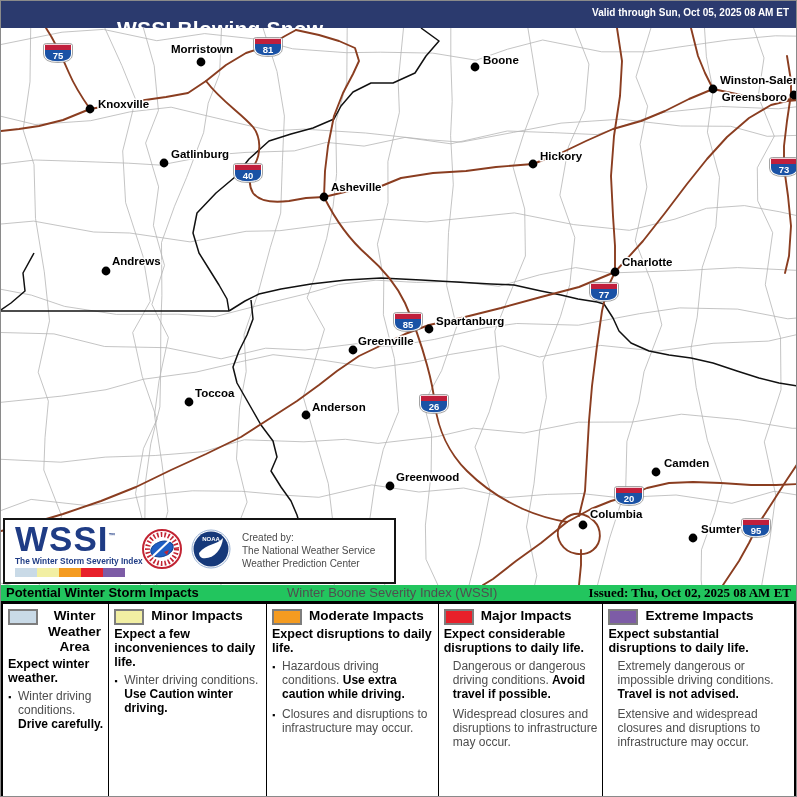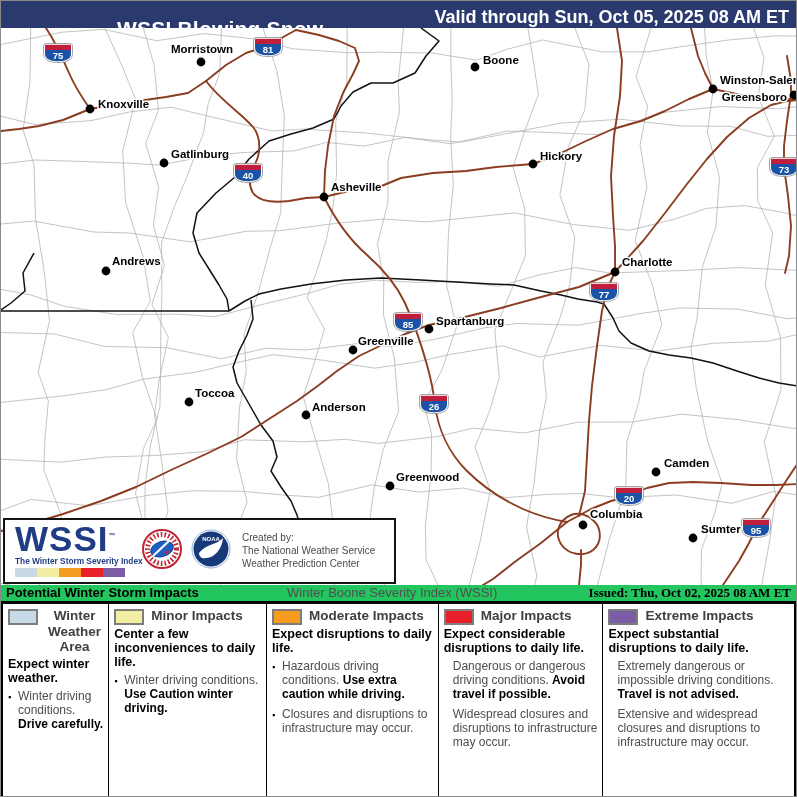--- a/index.html
+++ b/index.html
@@ -5,21 +5,21 @@
   html,body{margin:0;padding:0;background:#fff;}
   *{box-sizing:border-box;}
   .page{
     position:relative;width:797px;height:797px;margin:0 auto;
     font-family:"Liberation Sans",sans-serif;background:#fff;
     border:1px solid #8a8a8a;overflow:hidden;
   }
   
   .hdr{position:relative;height:27px;background:#2B3A6E;color:#fff;}
   .hdr .title{position:absolute;left:116px;top:4px;font-size:21px;font-weight:bold;letter-spacing:.2px;margin-top:12px;}
-  .hdr .valid{position:absolute;right:7px;top:6px;font-size:18px;font-weight:bold;}
+  .hdr .valid{position:absolute;right:7px;top:6px;font-size:10px;font-weight:bold;}
   
   .map-wrap{position:relative;height:557px;background:#fff;border-bottom:1px solid #222;}
   svg#map{display:block;}
   .city-label{font:bold 11.5px "Liberation Sans",sans-serif;fill:#000;stroke:#fff;stroke-width:3px;paint-order:stroke;stroke-linejoin:round;}
   .shield-num{font:bold 9.5px "Liberation Sans",sans-serif;fill:#fff;}
   
   .logo-box{
     position:absolute;left:2px;bottom:0;width:393px;height:66px;background:#fff;
     border:2px solid #141414;display:flex;align-items:center;padding:3px 6px 3px 10px;gap:9px;
   }
@@ -36,21 +36,21 @@
   .bar{position:relative;height:17px;background:#22c55e;border-bottom:1px solid #000;font-size:13px;line-height:16px;}
   .bar .l{position:absolute;left:5px;font-weight:bold;color:#000;}
   .bar .c{position:absolute;left:286px;color:#4f4f4f;}
   .bar .r{position:absolute;right:5px;font-weight:bold;color:#000;font-family:Liberation Serif, serif;}
   
   .legend{display:flex;height:196px;border:2px solid #000;border-top-width:2px;background:#fff;}
   .leg-col{padding:4px 4px 2px 5px;overflow:hidden;}
   .leg-col + .leg-col{border-left:1px solid #000;}
   .leg-head{display:flex;align-items:flex-start;margin-bottom:2px;}
   .swatch{width:30px;height:16px;border:2px solid #7d7d7d;flex:0 0 auto;margin-top:1px;}
-  .leg-title{font-size:13.5px;font-weight:bold;color:#404040;margin-left:7px;line-height:1.15;}
+  .leg-title{font-size:13.5px;font-weight:bold;color:#000000;margin-left:7px;line-height:1.15;}
   .leg-title.narrow{width:66px;text-align:center;}
   .leg-intro{font-size:12.5px;font-weight:bold;color:#000;line-height:1.13;margin:2px 0 5px 0;}
   .leg-item{font-size:12px;color:#4d4d4d;line-height:1.16;margin-bottom:6px;position:relative;}
   .leg-item.bulleted{padding-left:10px;}
   .leg-item.bulleted .mk{position:absolute;left:0;top:0;color:#000;font-size:9px;line-height:14px;}
   .leg-item.plainpad{padding-left:9px;}
   .leg-item b{color:#000;}
 </style>
 </head>
 <body>
@@ -233,21 +233,21 @@
           <span class="leg-title narrow">Winter Weather Area</span>
         </div>
         <div class="leg-intro">Expect winter weather.</div>
         <div class="leg-item bulleted"><span class="mk">▪</span><span>Winter driving conditions. </span><b>Drive carefully.</b></div>
       </div>
       <div class="leg-col" style="width: 159px;">
         <div class="leg-head">
           <span class="swatch" style="background: rgb(242, 239, 163);"></span>
           <span class="leg-title">Minor Impacts</span>
         </div>
-        <div class="leg-intro">Center a few inconveniences to daily life.</div>
+        <div class="leg-intro">Expect a few inconveniences to daily life.</div>
         <div class="leg-item bulleted"><span class="mk">▪</span><span>Winter driving conditions. </span><b>Use Caution winter driving.</b></div>
       </div>
       <div class="leg-col" style="width: 173px;">
         <div class="leg-head">
           <span class="swatch" style="background: rgb(244, 155, 32);"></span>
           <span class="leg-title">Moderate Impacts</span>
         </div>
         <div class="leg-intro">Expect disruptions to daily life.</div>
         <div class="leg-item bulleted"><span class="mk">▪</span><span>Hazardous driving conditions. </span><b>Use extra caution while driving.</b></div>
         <div class="leg-item bulleted"><span class="mk">▪</span><span>Closures and disruptions to infrastructure may occur.</span></div>

